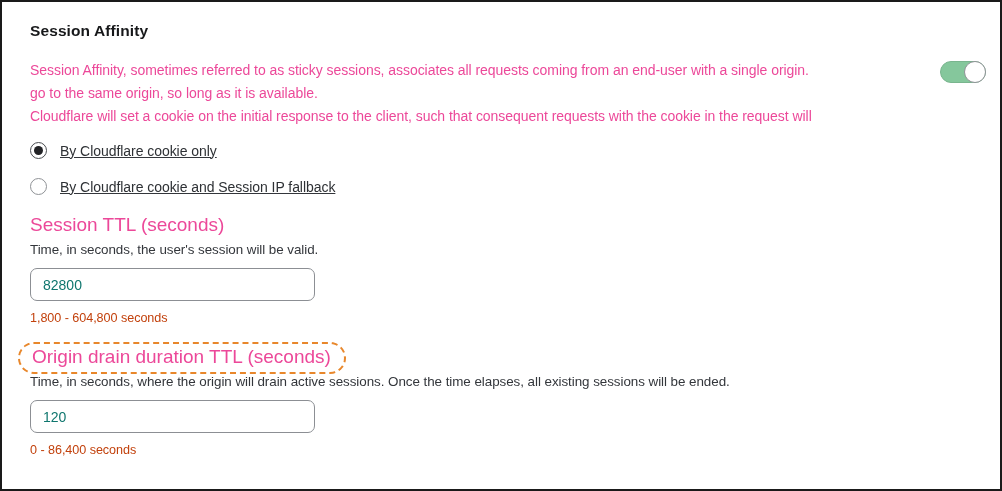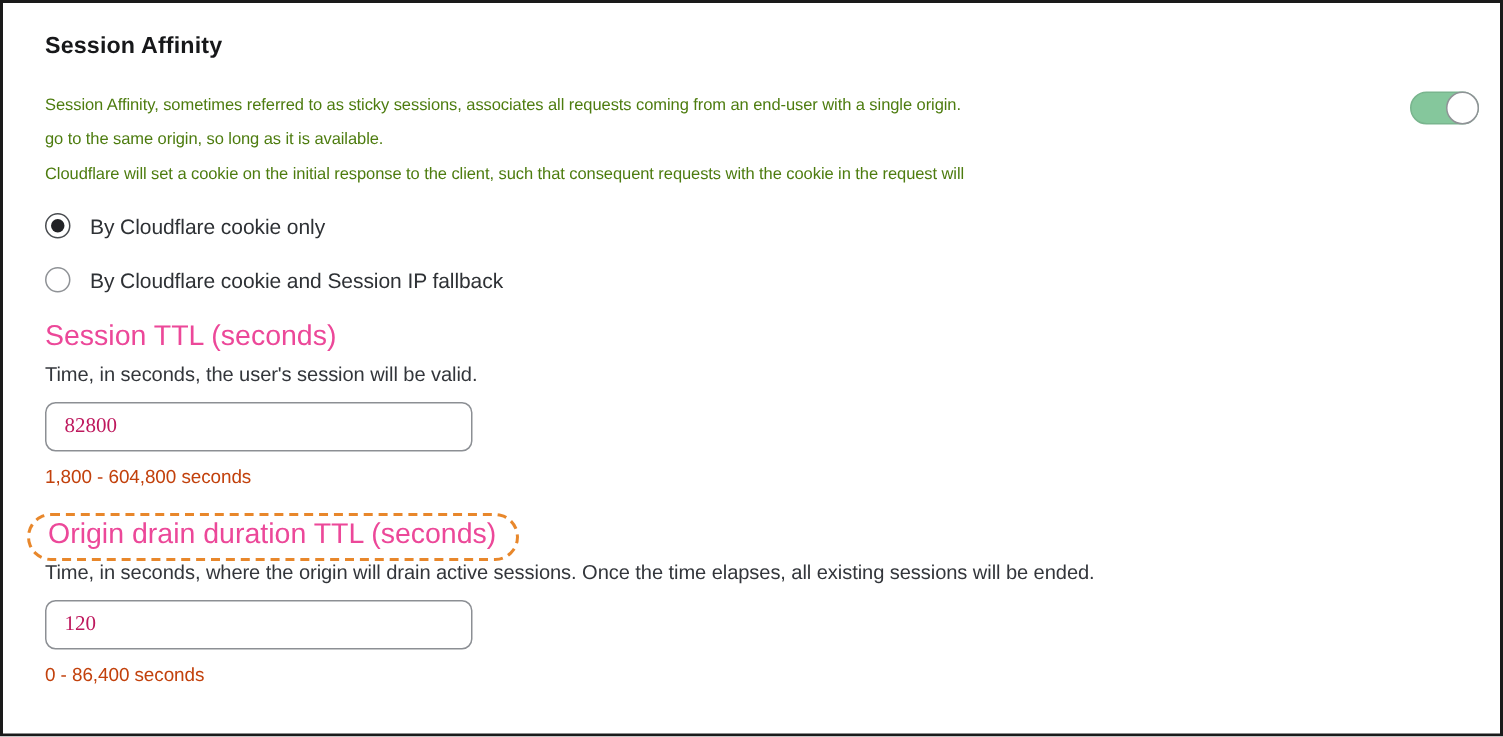--- a/index.html
+++ b/index.html
@@ -23,23 +23,23 @@
     color: #17181a;
     letter-spacing: 0.1px;
   }
   .header-row {
     display: flex;
     align-items: flex-start;
     margin-top: 19px;
   }
   .description { flex: 1 1 auto; }
   .description .line {
-    font-size: 11px;
+    font-size: 14px;
     line-height: 23px;
-    color: #4d7c0f;
+    color: #ec4899;
     white-space: nowrap;
     letter-spacing: -0.05px;
   }
   
   .toggle {
     flex: 0 0 auto;
     width: 46px;
     height: 22px;
     border-radius: 11px;
     background: #85c79c;
@@ -60,20 +60,21 @@
     border: 1px solid #8f9296;
   }
   
   .radio-group { margin-top: 14px; }
   .radio-row {
     display: flex;
     align-items: center;
     height: 17px;
     margin-bottom: 19px;
     cursor: pointer;
+    text-decoration: underline;
   }
   .radio-row:last-child { margin-bottom: 0; }
   .radio-circle {
     width: 17px;
     height: 17px;
     border-radius: 50%;
     border: 1.5px solid #8f9296;
     background: #fff;
     flex: 0 0 auto;
     position: relative;
@@ -110,23 +111,23 @@
     letter-spacing: -0.05px;
   }
   .ttl-input {
     display: block;
     margin-top: 11px;
     width: 285px;
     height: 33px;
     border: 1px solid #8c8f94;
     border-radius: 7px;
     padding: 0 12px;
-    font-family: Liberation Serif, serif;
+    font-family: Liberation Sans, sans-serif;
     font-size: 14px;
-    color: #be185d;
+    color: #0f766e;
     background: #ffffff;
     outline: none;
   }
   .range-hint {
     margin-top: 10px;
     font-size: 12.6px;
     color: #c2410c;
     letter-spacing: -0.05px;
   }
   

